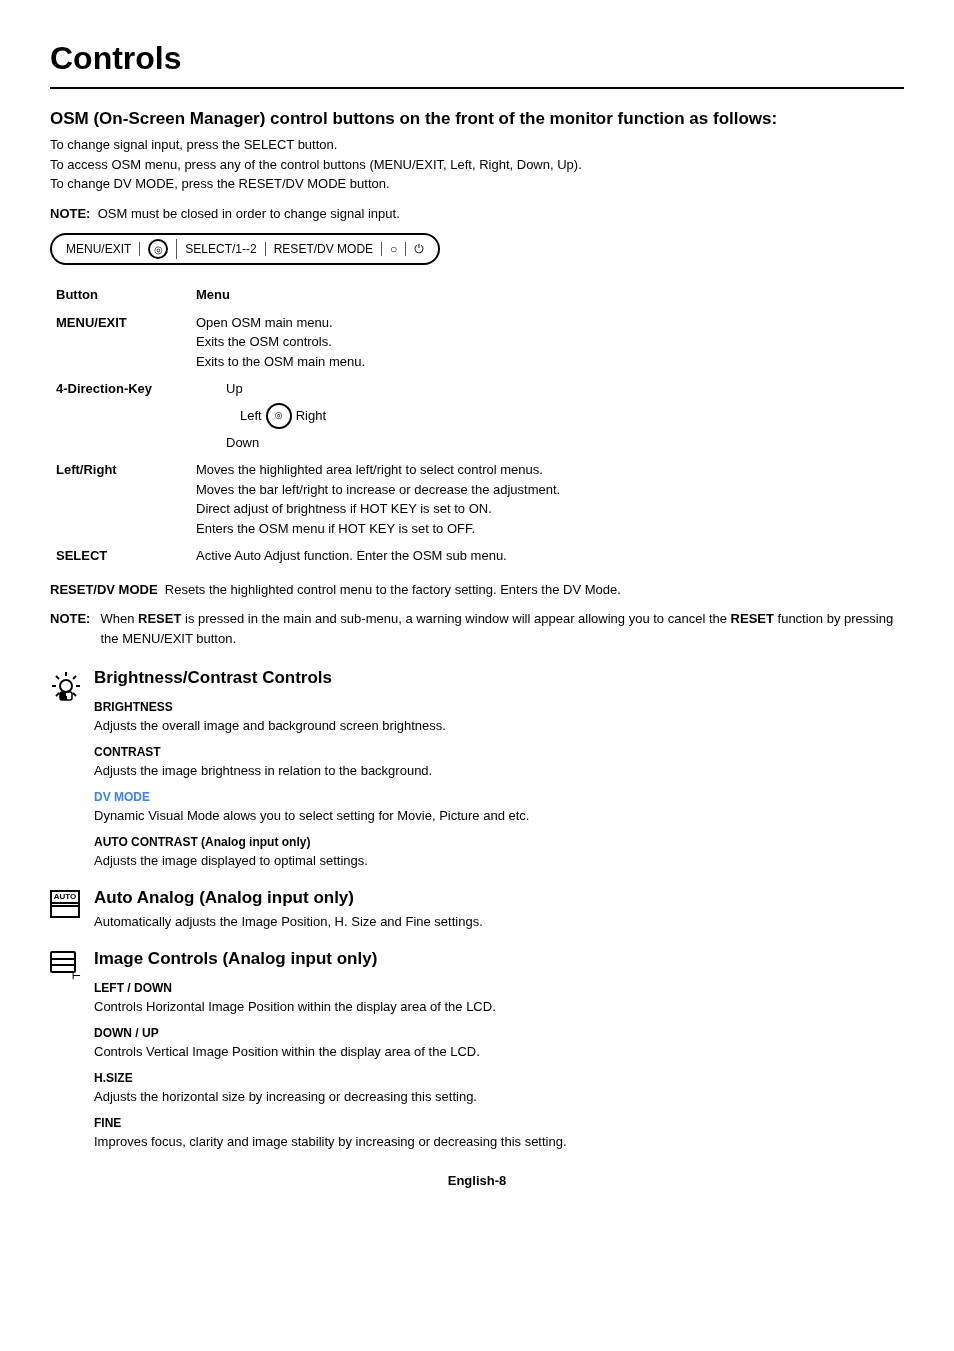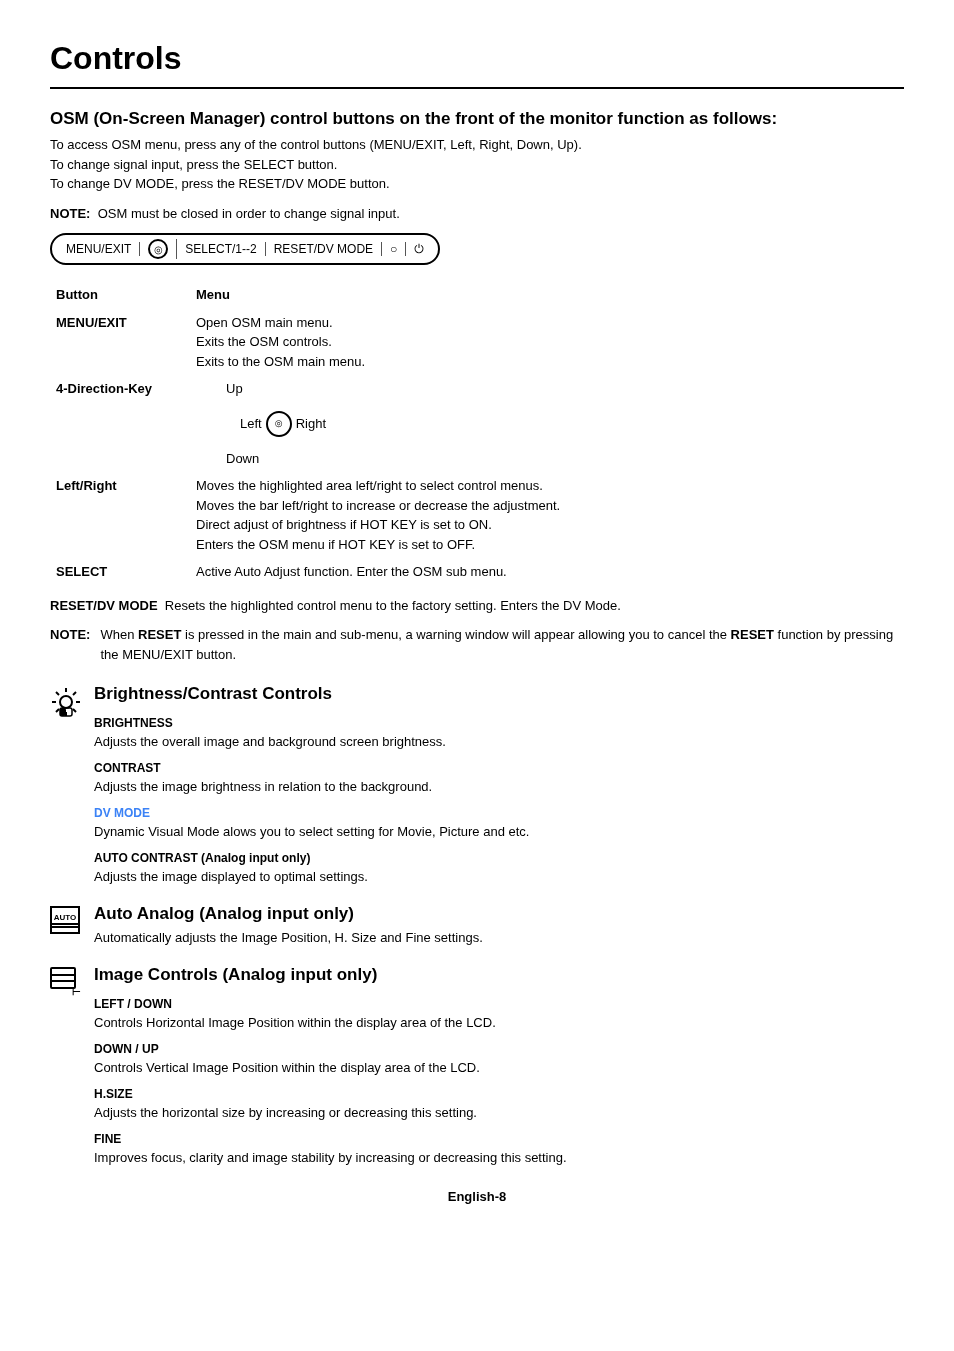--- a/index.html
+++ b/index.html
@@ -83,21 +83,21 @@
     .controls-table td:first-child {
       font-weight: bold;
       white-space: nowrap;
       width: 140px;
       padding-right: 20px;
     }
     .direction-cell {
       display: flex;
       flex-direction: column;
       align-items: flex-start;
-      gap: 12px;
+      gap: 4px;
     }
     .dir-row {
       display: flex;
       align-items: center;
       gap: 6px;
     }
     .dir-center-row {
       display: flex;
       align-items: center;
       gap: 0;
@@ -137,21 +137,21 @@
 
     .reset-line {
       margin: 6px 0;
       line-height: 1.5;
     }
 
     
     .auto-icon {
       width: 30px; height: 28px;
       border: 2px solid #000;
-      display: flex; align-items: center; justify-content: center;
+      display: flex; align-items: center; justify-content: flex-start;
       font-size: 9px; font-weight: bold;
       flex-direction: column;
       gap: 1px;
     }
 
     .footer {
       text-align: center;
       margin-top: 24px;
       font-weight: bold;
       font-size: 13px;
@@ -168,22 +168,22 @@
 
 
 
 <h1 class="page-title">Controls</h1>
 
 
 <h2 class="section-title">OSM (On-Screen Manager) control buttons on the front of the monitor function as follows:</h2>
 
 
 <div class="intro-text">
+  <div>To change signal input, press the SELECT button.</div>
   <div>To access OSM menu, press any of the control buttons (MENU/EXIT, Left, Right, Down, Up).</div>
-  <div>To change signal input, press the SELECT button.</div>
   <div>To change DV MODE, press the RESET/DV MODE button.</div>
 </div>
 
 
 <div class="note-line">
   <strong>NOTE:</strong>&nbsp;&nbsp;<span>OSM must be closed in order to change signal input.</span>
 </div>
 
 
 <div class="button-diagram">

